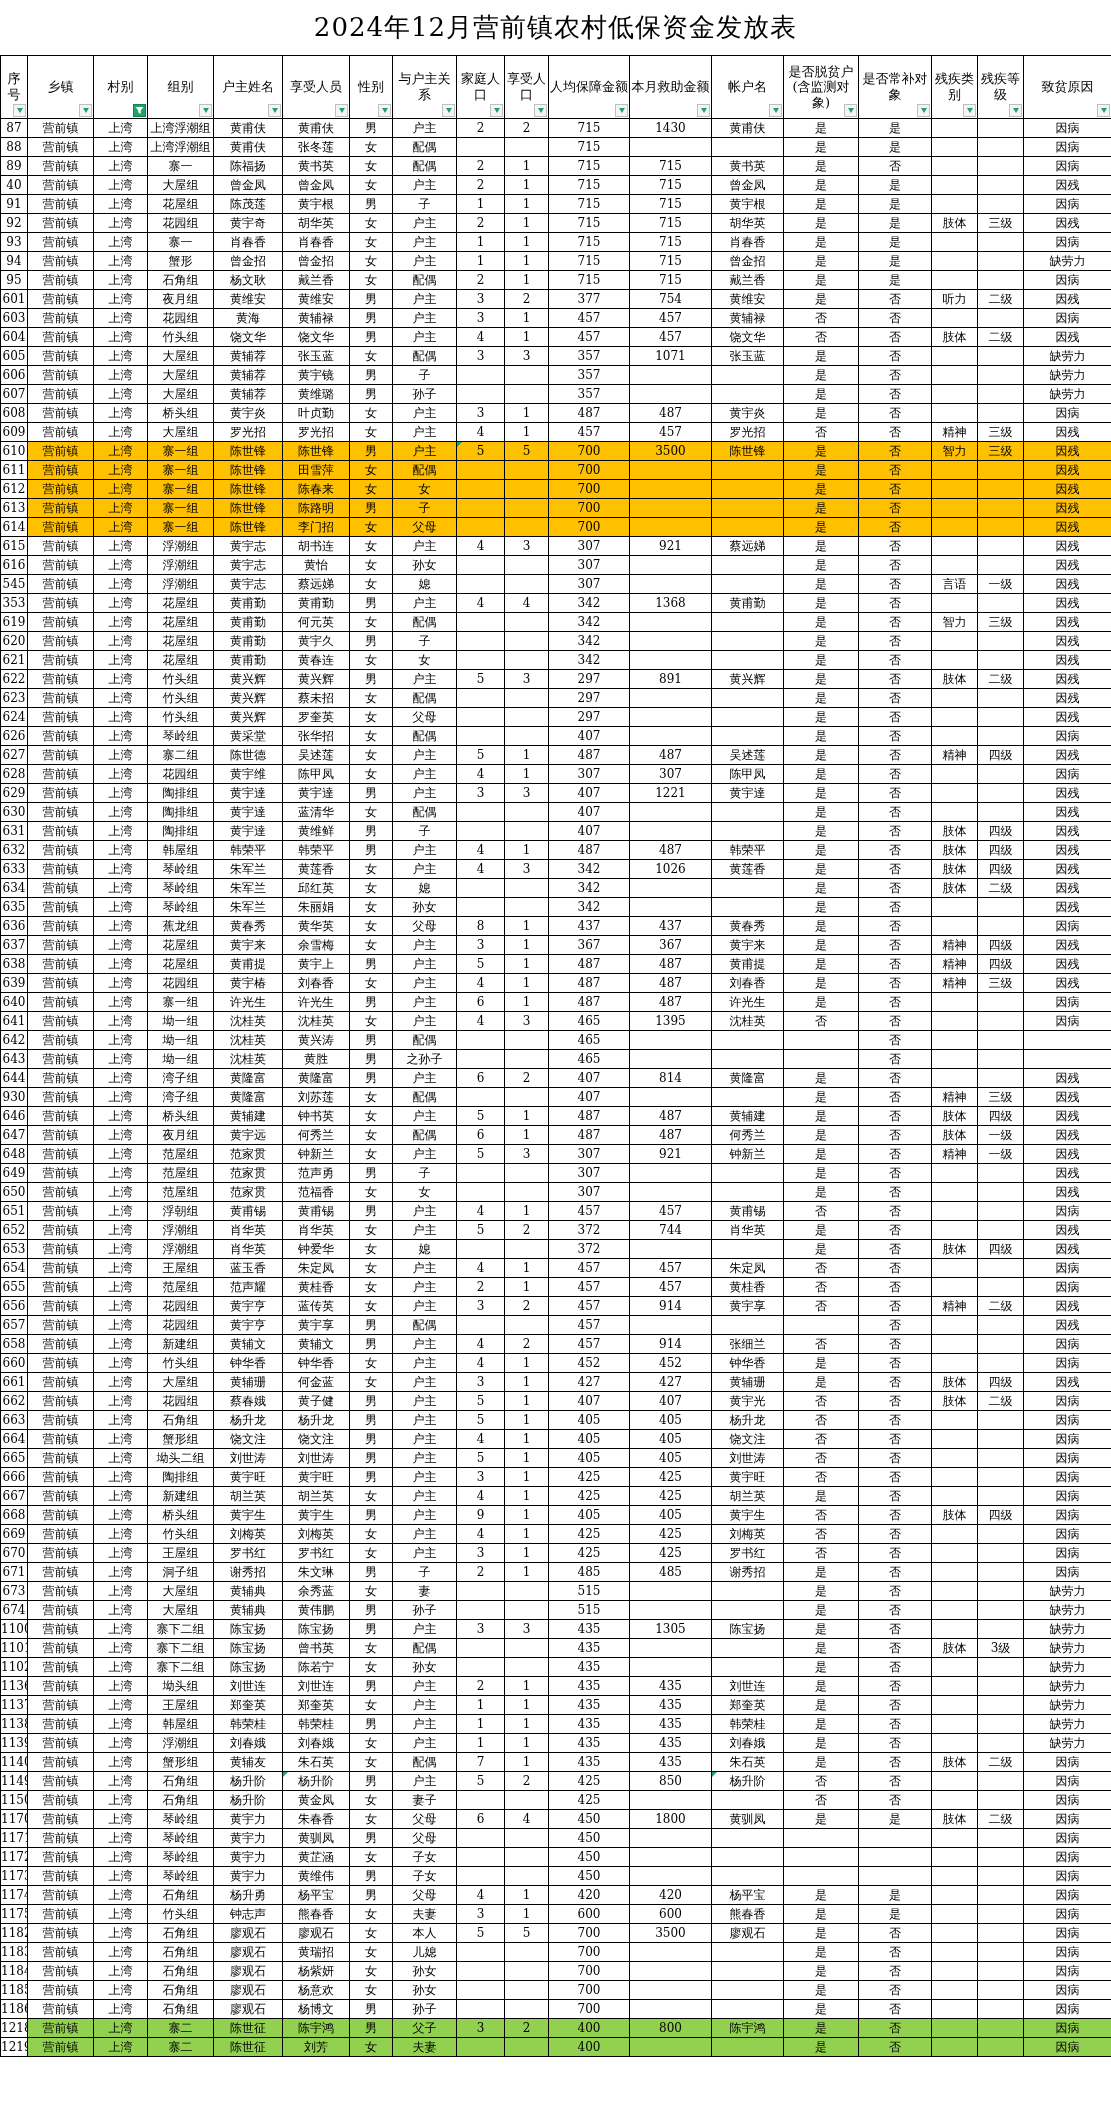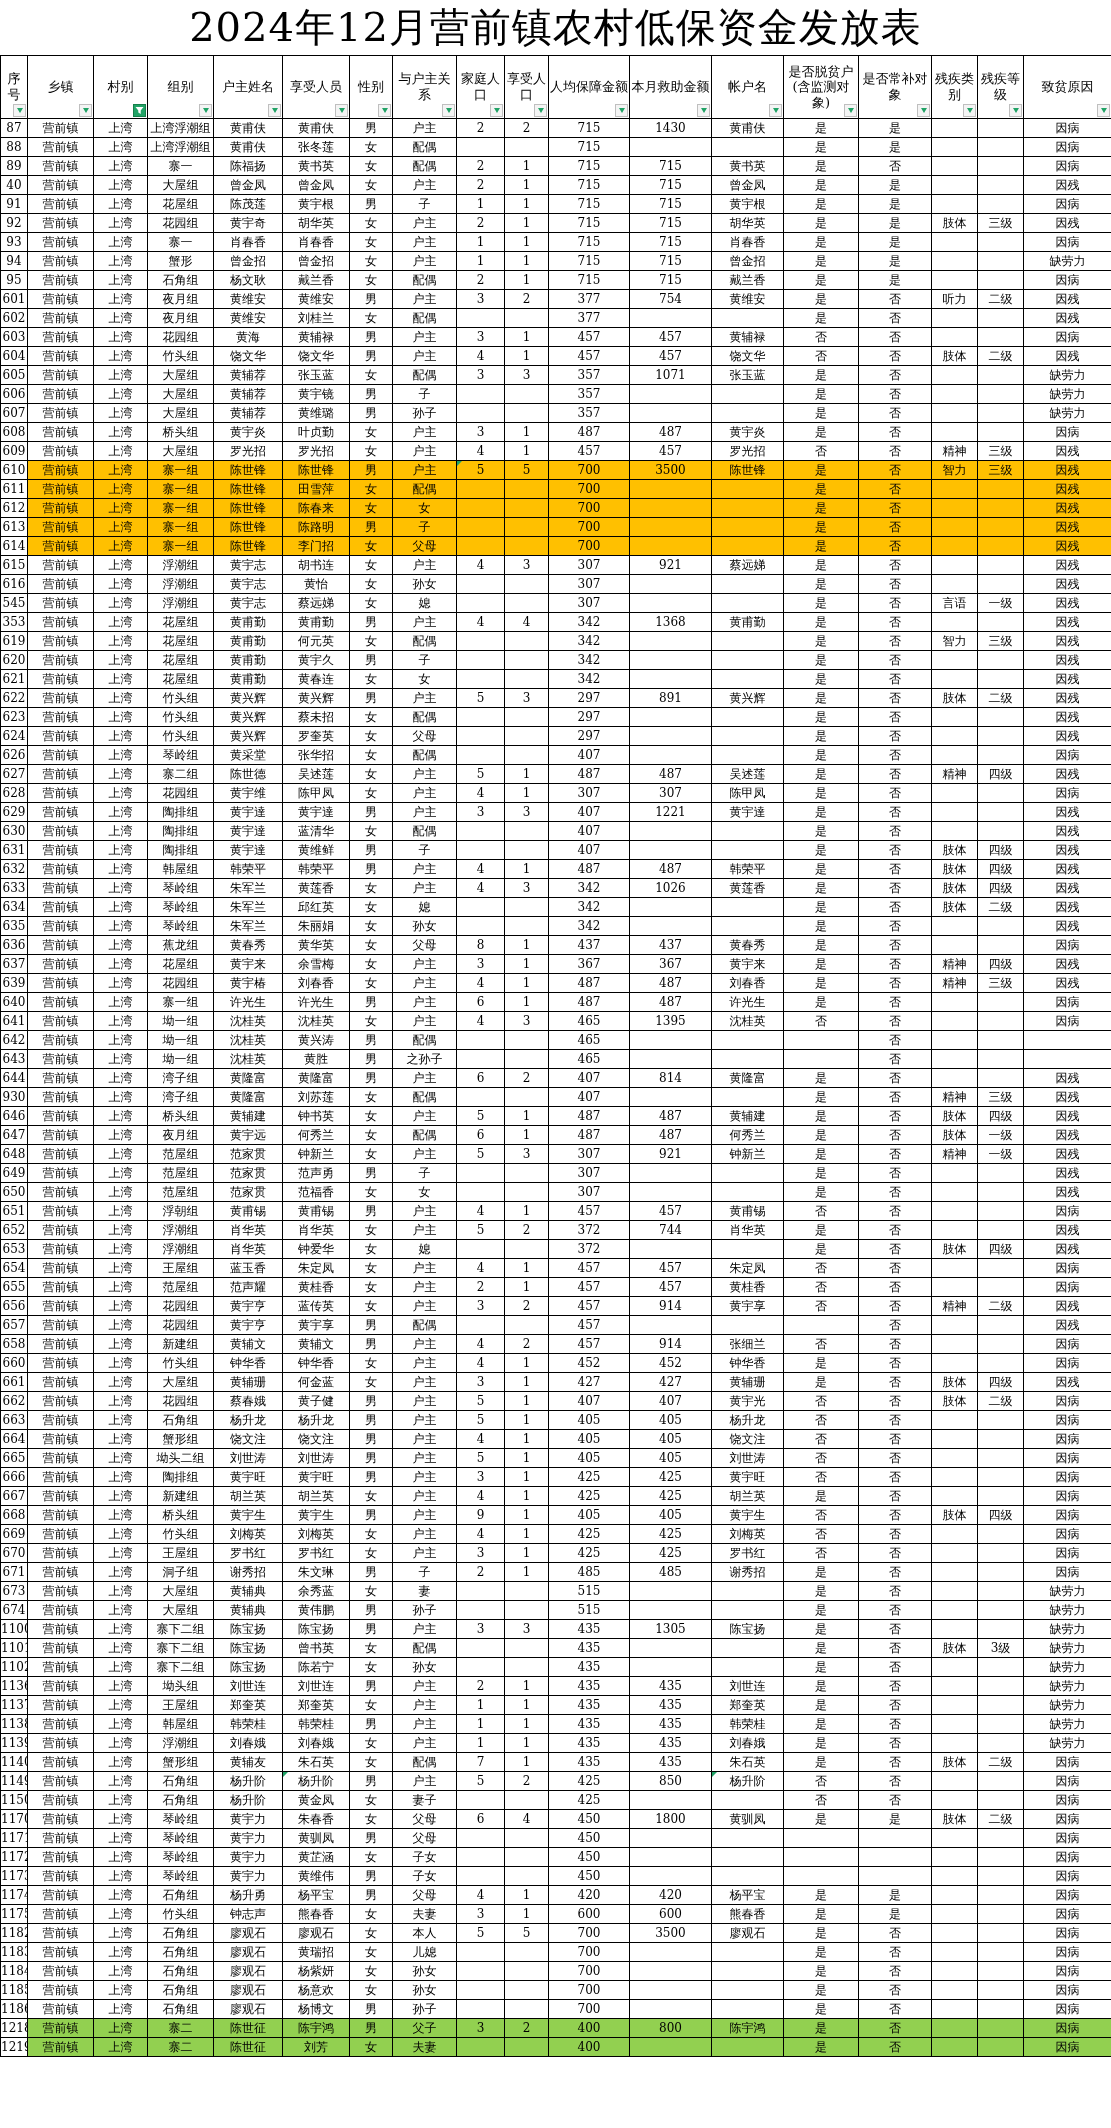--- a/index.html
+++ b/index.html
@@ -1,17 +1,17 @@
 <!DOCTYPE html>
 <html><head>
 <meta charset="utf-8">
 <style>
   html,body{margin:0;padding:0;background:#ffffff;}
   body{width:1111px;font-family:"DejaVu Serif","Liberation Serif",serif;color:#000;}
-  .title{height:55px;line-height:55px;text-align:center;font-size:40px;letter-spacing:1px;overflow:hidden;white-space:nowrap;}
+  .title{height:55px;line-height:55px;text-align:center;font-size:26px;letter-spacing:1px;overflow:hidden;white-space:nowrap;}
   table{border-collapse:collapse;table-layout:fixed;width:1111px;}
   th,td{border:1px solid #000;padding:0;text-align:center;vertical-align:middle;overflow:hidden;}
   th{height:62px;font-size:13px;font-weight:normal;line-height:1.2;position:relative;padding:0 1px;}
   td{height:18px;font-size:12px;white-space:nowrap;}
   tr.o td:not(.idx){background:#FFC000;}
   tr.g td:not(.idx){background:#92D050;}
   .fbtn{position:absolute;right:1px;bottom:1px;width:13px;height:13px;background:#f4f4f4;border:1px solid #bfbfbf;display:flex;align-items:center;justify-content:center;box-sizing:border-box;}
   .fbtn .tri{width:0;height:0;border-left:3px solid transparent;border-right:3px solid transparent;border-top:5px solid #21A366;}
   .fbtn.active{background:#21A366;border-color:#15804b;}
   td.note{position:relative;}
@@ -298,40 +298,20 @@
           <td>377</td>
           <td>754</td>
           <td>黄维安</td>
           <td>是</td>
           <td>否</td>
           <td>听力</td>
           <td>二级</td>
           <td>因残</td>
         </tr>
         <tr>
-          <td class="idx">602</td>
-          <td>营前镇</td>
-          <td>上湾</td>
-          <td>夜月组</td>
-          <td>黄维安</td>
-          <td>刘桂兰</td>
-          <td>女</td>
-          <td>配偶</td>
-          <td></td>
-          <td></td>
-          <td>377</td>
-          <td></td>
-          <td></td>
-          <td>是</td>
-          <td>否</td>
-          <td></td>
-          <td></td>
-          <td>因残</td>
-        </tr>
-        <tr>
           <td class="idx">603</td>
           <td>营前镇</td>
           <td>上湾</td>
           <td>花园组</td>
           <td>黄海</td>
           <td>黄辅禄</td>
           <td>男</td>
           <td>户主</td>
           <td>3</td>
           <td>1</td>
@@ -998,20 +978,40 @@
           <td>367</td>
           <td>367</td>
           <td>黄宇来</td>
           <td>是</td>
           <td>否</td>
           <td>精神</td>
           <td>四级</td>
           <td>因残</td>
         </tr>
         <tr>
+          <td class="idx">638</td>
+          <td>营前镇</td>
+          <td>上湾</td>
+          <td>花屋组</td>
+          <td>黄甫提</td>
+          <td>黄宇上</td>
+          <td>男</td>
+          <td>户主</td>
+          <td>5</td>
+          <td>1</td>
+          <td>487</td>
+          <td>487</td>
+          <td>黄甫提</td>
+          <td>是</td>
+          <td>否</td>
+          <td>精神</td>
+          <td>四级</td>
+          <td>因残</td>
+        </tr>
+        <tr>
           <td class="idx">639</td>
           <td>营前镇</td>
           <td>上湾</td>
           <td>花园组</td>
           <td>黄宇椿</td>
           <td>刘春香</td>
           <td>女</td>
           <td>户主</td>
           <td>4</td>
           <td>1</td>

